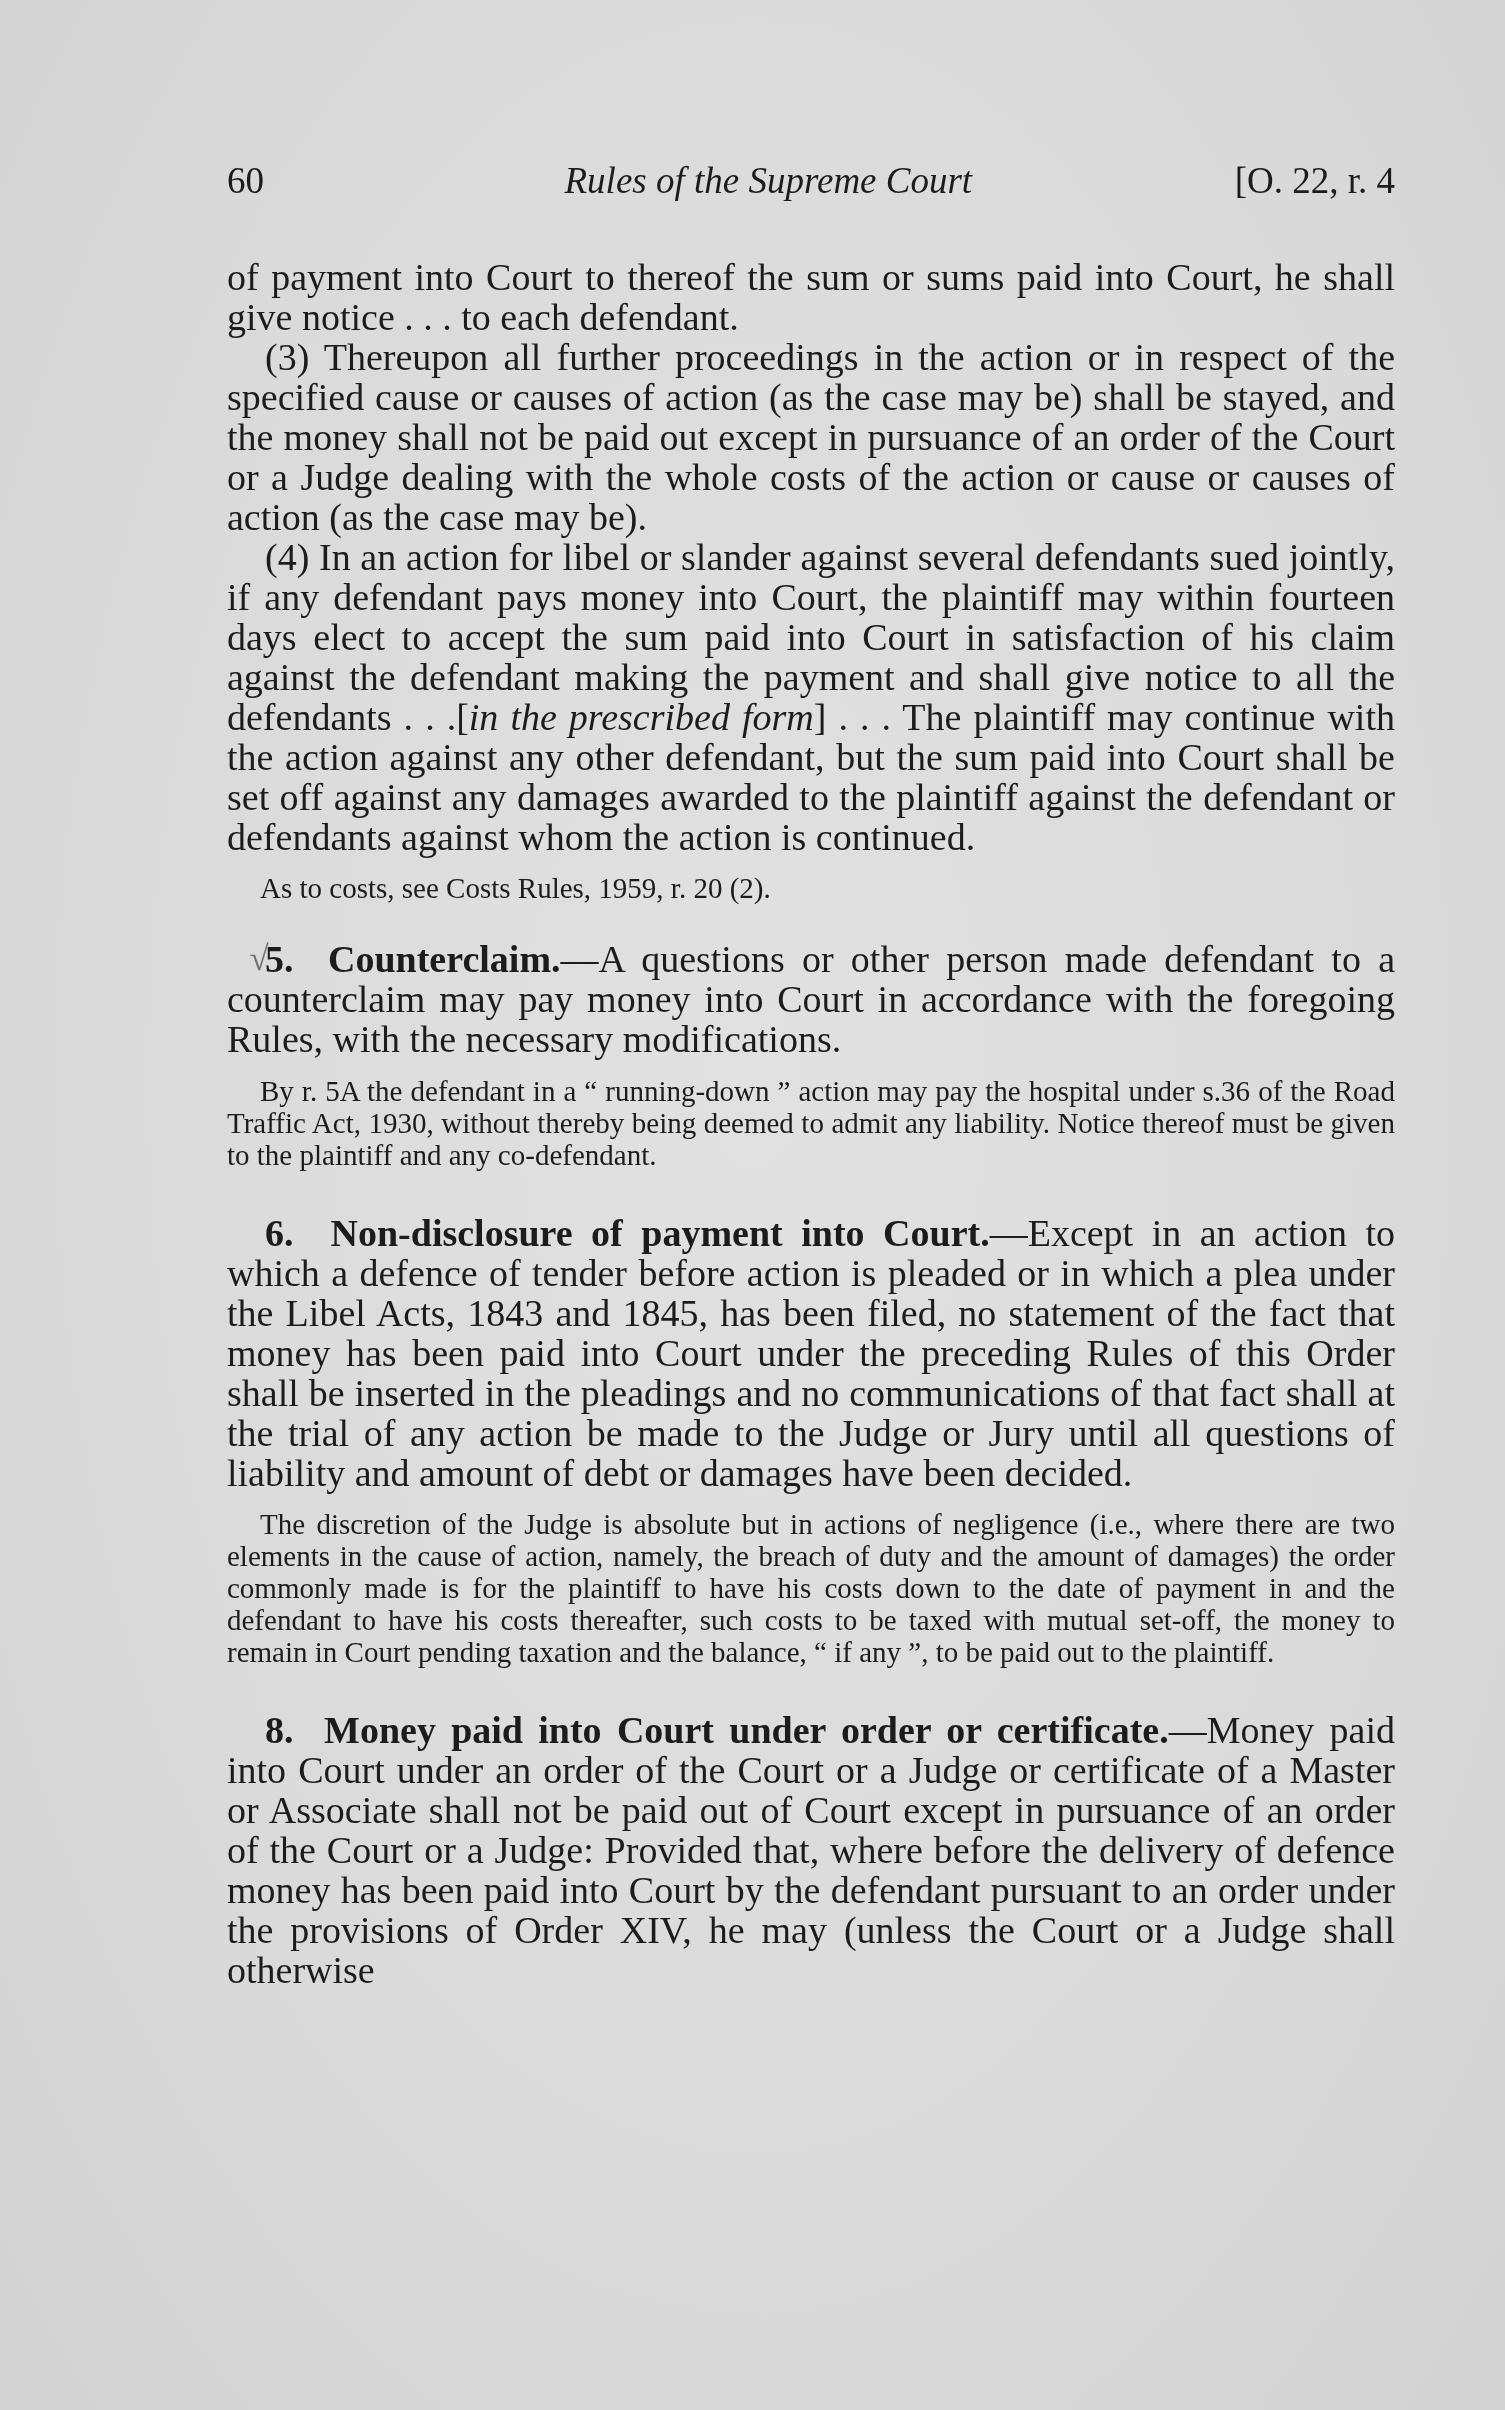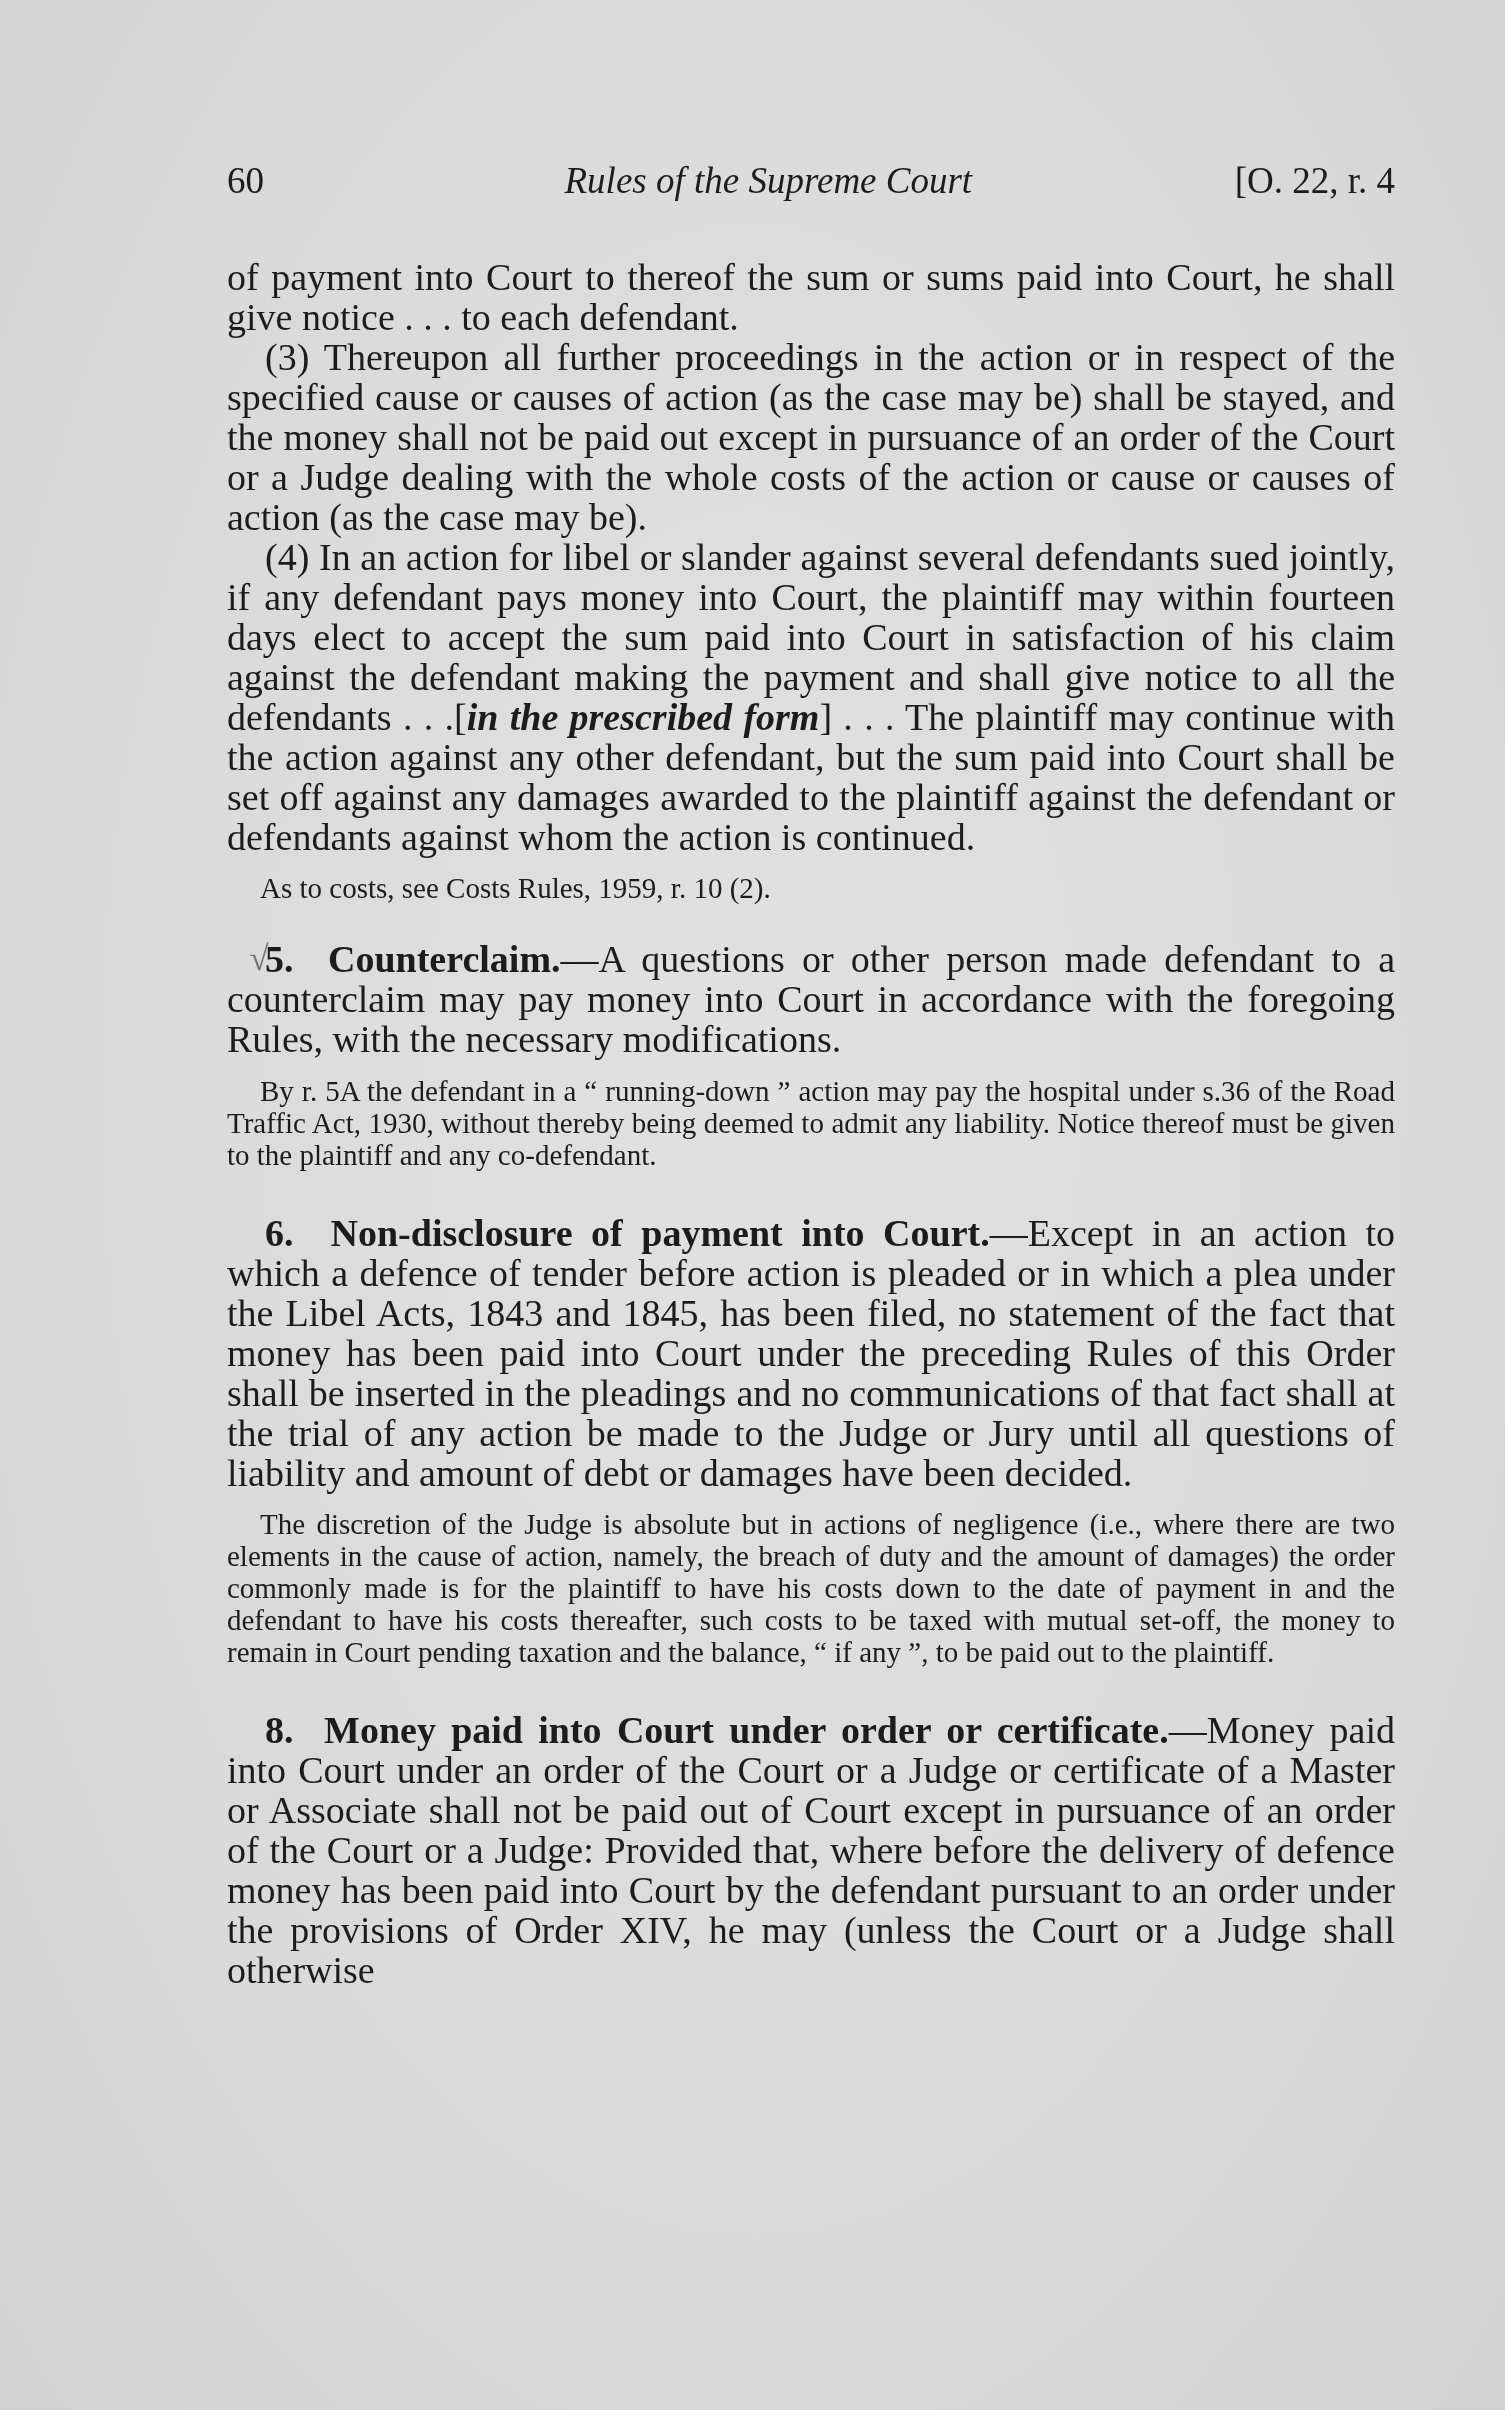--- a/index.html
+++ b/index.html
@@ -46,41 +46,41 @@
   .gap-s { height: 15.4px; }
   .gap-m { height: 35px; }
   .gap-l { height: 42px; }
   .check {
     position: absolute;
     left: -15.4px;
     color: #707070;
     font-size: 35px;
   }
   .rule-line { position: relative; }
-  em { font-style: italic; font-weight: bold; }
+  em { font-style: italic; }
 </style>
 </head>
 <body>
 
 <div class="page">
 
   <div class="running-head">
     <span>60</span>
     <span class="title">Rules of the Supreme Court</span>
     <span>[O. 22, r. 4</span>
   </div>
 
   <p class="para">of payment into Court to thereof the sum or sums paid into Court, he shall give notice . . . to each defendant.</p>
 
   <p class="para indent">(3) Thereupon all further proceedings in the action or in respect of the specified cause or causes of action (as the case may be) shall be stayed, and the money shall not be paid out except in pursuance of an order of the Court or a Judge dealing with the whole costs of the action or cause or causes of action (as the case may be).</p>
 
   <p class="para indent"><span>(4) In an action for libel or slander against several defendants sued jointly, if any defendant pays money into Court, the plaintiff may within fourteen days elect to accept the sum paid into Court in satisfaction of his claim against the defendant making the payment and shall give notice to all the defendants . . .[</span><em>in the prescribed form</em><span>] . . . The plaintiff may continue with the action against any other defendant, but the sum paid into Court shall be set off against any damages awarded to the plaintiff against the defendant or defendants against whom the action is continued.</span></p>
 
   <div class="gap-s"></div>
-  <p class="note">As to costs, see Costs Rules, 1959, r. 10 (2).</p>
+  <p class="note">As to costs, see Costs Rules, 1959, r. 20 (2).</p>
 
   <div class="gap-m"></div>
   <p class="para indent rule-line"><span class="check">√</span><span class="heading-num">5.</span>&nbsp;&nbsp;<span class="heading-title">Counterclaim.</span><span>—A questions or other person made defendant to a counterclaim may pay money into Court in accordance with the foregoing Rules, with the necessary modifications.</span></p>
 
   <div class="gap-s"></div>
   <p class="note">By r. 5A the defendant in a “ running-down ” action may pay the hospital under s.36 of the Road Traffic Act, 1930, without thereby being deemed to admit any liability. Notice thereof must be given to the plaintiff and any co-defendant.</p>
 
   <div class="gap-l"></div>
   <p class="para indent"><span class="heading-num">6.</span>&nbsp;&nbsp;<span class="heading-title">Non-disclosure of payment into Court.</span><span>—Except in an action to which a defence of tender before action is pleaded or in which a plea under the Libel Acts, 1843 and 1845, has been filed, no statement of the fact that money has been paid into Court under the preceding Rules of this Order shall be inserted in the pleadings and no communications of that fact shall at the trial of any action be made to the Judge or Jury until all questions of liability and amount of debt or damages have been decided.</span></p>
 

